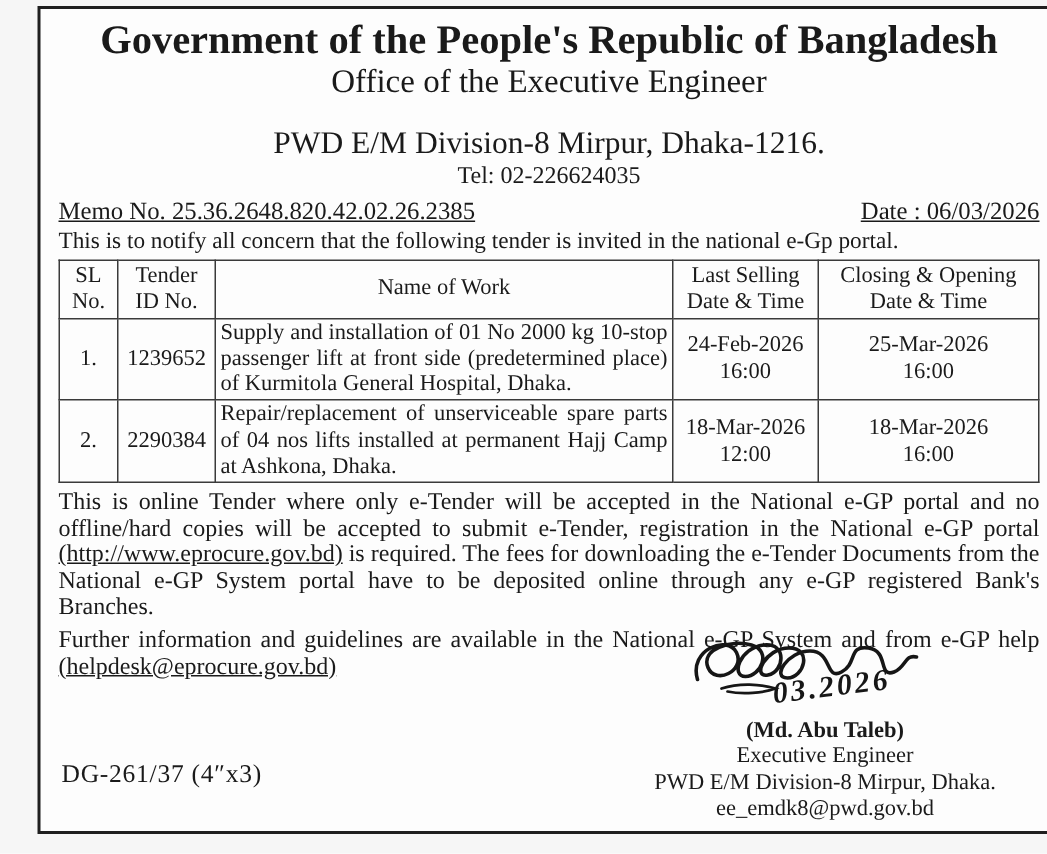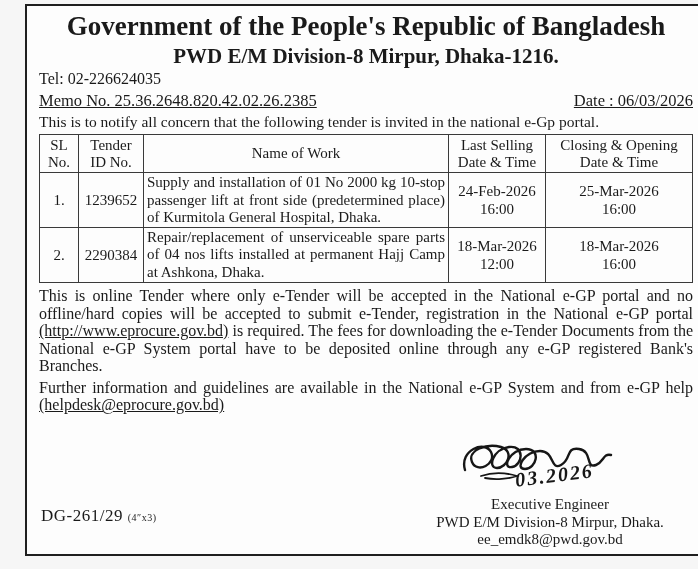--- a/index.html
+++ b/index.html
@@ -15,61 +15,62 @@
     width:678px; height:548px;
     border:2px solid #1f1f1f;
     background:#fdfdfd;
     box-sizing:content-box;
     padding:0;
   }
   .inner { padding:2px 12px 0 12px; position:relative; height:100%; box-sizing:border-box; }
 
   .t1 { font-size:27px; font-weight:bold; text-align:center; line-height:1.15; margin-top:3px; }
   .t2 { font-size:22px; font-weight:normal; text-align:center; line-height:1.1; }
-  .t3 { font-size:21px; font-weight:bold; text-align:center; line-height:1.2; margin-top:2px; }
-  .t4 { font-size:16px; line-height:1.2; margin-bottom:2px; }
+  .t3 { font-size:21px; font-weight:normal; text-align:center; line-height:1.2; margin-top:17px; }
+  .t4 { font-size:16px; text-align:center; line-height:1.2; margin-bottom:2px; }
 
   .memo-row { display:flex; justify-content:space-between; font-size:16.5px; margin-top:3px; line-height:1.2;text-decoration:underline; }
   .notice { font-size:15.5px; line-height:1.2; margin:2px 0 2px 0; }
 
   table.tender { width:100%; border-collapse:collapse; font-size:15px; table-layout:fixed; }
   table.tender th, table.tender td { border:1.5px solid #3a3a3a; padding:1px 3px; vertical-align:middle; }
   table.tender th { font-weight:normal; text-align:center; line-height:1.12; padding:2px 2px; }
   .c-sl   { width:34px; }
   .c-tid  { width:60px; }
   .c-work { width:300px;font-family:Liberation Serif, serif; }
   .c-ls   { width:92px; }
   td.cell-center { text-align:center; }
   td.cell-work { text-align:justify; line-height:1.15; padding:2px 5px; }
   td.cell-date { text-align:center; line-height:1.2; }
 
   p.bodytxt { text-align:justify; font-size:16px; line-height:1.1; margin:4px 0 0 0; }
   .u { text-decoration:underline; }
 
   .print-code { position:absolute; left:14px; bottom:28px; font-size:17px; letter-spacing:0.5px; }
-  .paren-small { font-size:10px; }
+  .paren-small { font-size:17px; }
 
   .sig-block { position:absolute; right:20px; bottom:6px; text-align:center; font-size:15px; line-height:1.15; width:270px; }
   .scribble-wrap { position:relative; height:56px; margin-bottom:2px; }
   .scribble-wrap svg { position:absolute; left:40px; top:0; }
   .scrawl-date {
     position:absolute; left:100px; top:26px;
     font-size:20px; font-weight:bold; font-style:italic;
     transform:rotate(-7deg); letter-spacing:2px; color:#161616;
     white-space:nowrap;
   }
   .sig-name { font-weight:bold; }
 </style>
 </head>
 <body>
 
 <div class="sheet">
   <div class="inner">
 
     <div class="t1">Government of the People's Republic of Bangladesh</div>
+    <div class="t2">Office of the Executive Engineer</div>
     <div class="t3">PWD E/M Division-8 Mirpur, Dhaka-1216.</div>
     <div class="t4">Tel: 02-226624035</div>
 
     <div class="memo-row">
       <span>Memo No. 25.36.2648.820.42.02.26.2385</span>
       <span>Date : 06/03/2026</span>
     </div>
 
     <div class="notice">This is to notify all concern that the following tender is invited in the national e-Gp portal.</div>
 
@@ -110,29 +111,30 @@
             <div>16:00</div>
           </td>
         </tr>
       </tbody>
     </table>
 
     <p class="bodytxt"><span>This is online Tender where only e-Tender will be accepted in the National e-GP portal and no offline/hard copies will be accepted to submit e-Tender, registration in the National e-GP portal </span><span class="u">(http://www.eprocure.gov.bd)</span><span> is required. The fees for downloading the e-Tender Documents from the National e-GP System portal have to be deposited online through any e-GP registered Bank's Branches.</span></p>
 
     <p class="bodytxt"><span>Further information and guidelines are available in the National e-GP System and from e-GP help </span><span class="u">(helpdesk@eprocure.gov.bd)</span></p>
 
-    <div class="print-code"><span>DG-261/29</span> <span class="paren-small">(4″x3)</span></div>
+    <div class="print-code"><span>DG-261/37</span> <span class="paren-small">(4″x3)</span></div>
 
     <div class="sig-block">
       <div class="scribble-wrap">
         <svg width="180" height="56" viewBox="0 0 180 56">
           <path d="M10,32 C4,12 30,2 36,14 C42,26 22,36 17,24 C12,12 32,5 46,9 C60,13 52,30 42,30 C32,30 38,11 54,9 C70,7 68,27 57,29 C46,31 55,11 71,11 C87,11 81,31 70,31 C59,31 70,13 85,13 C100,13 95,33 106,27 C117,21 110,9 124,11 C138,13 130,31 141,27 C149,24 148,15 156,17" fill="none" stroke="#161616" stroke-width="2.4" stroke-linecap="round"></path>
           <path d="M26,38 C38,34 52,35 62,38 C54,41 40,42 30,40" fill="none" stroke="#161616" stroke-width="1.8" stroke-linecap="round"></path>
         </svg>
         <span class="scrawl-date">03.2026</span>
       </div>
+      <div class="sig-name">(Md. Abu Taleb)</div>
       <div>Executive Engineer</div>
       <div>PWD E/M Division-8  Mirpur, Dhaka.</div>
       <div>ee_emdk8@pwd.gov.bd</div>
     </div>
 
   </div>
 </div>
 
 </body></html>

